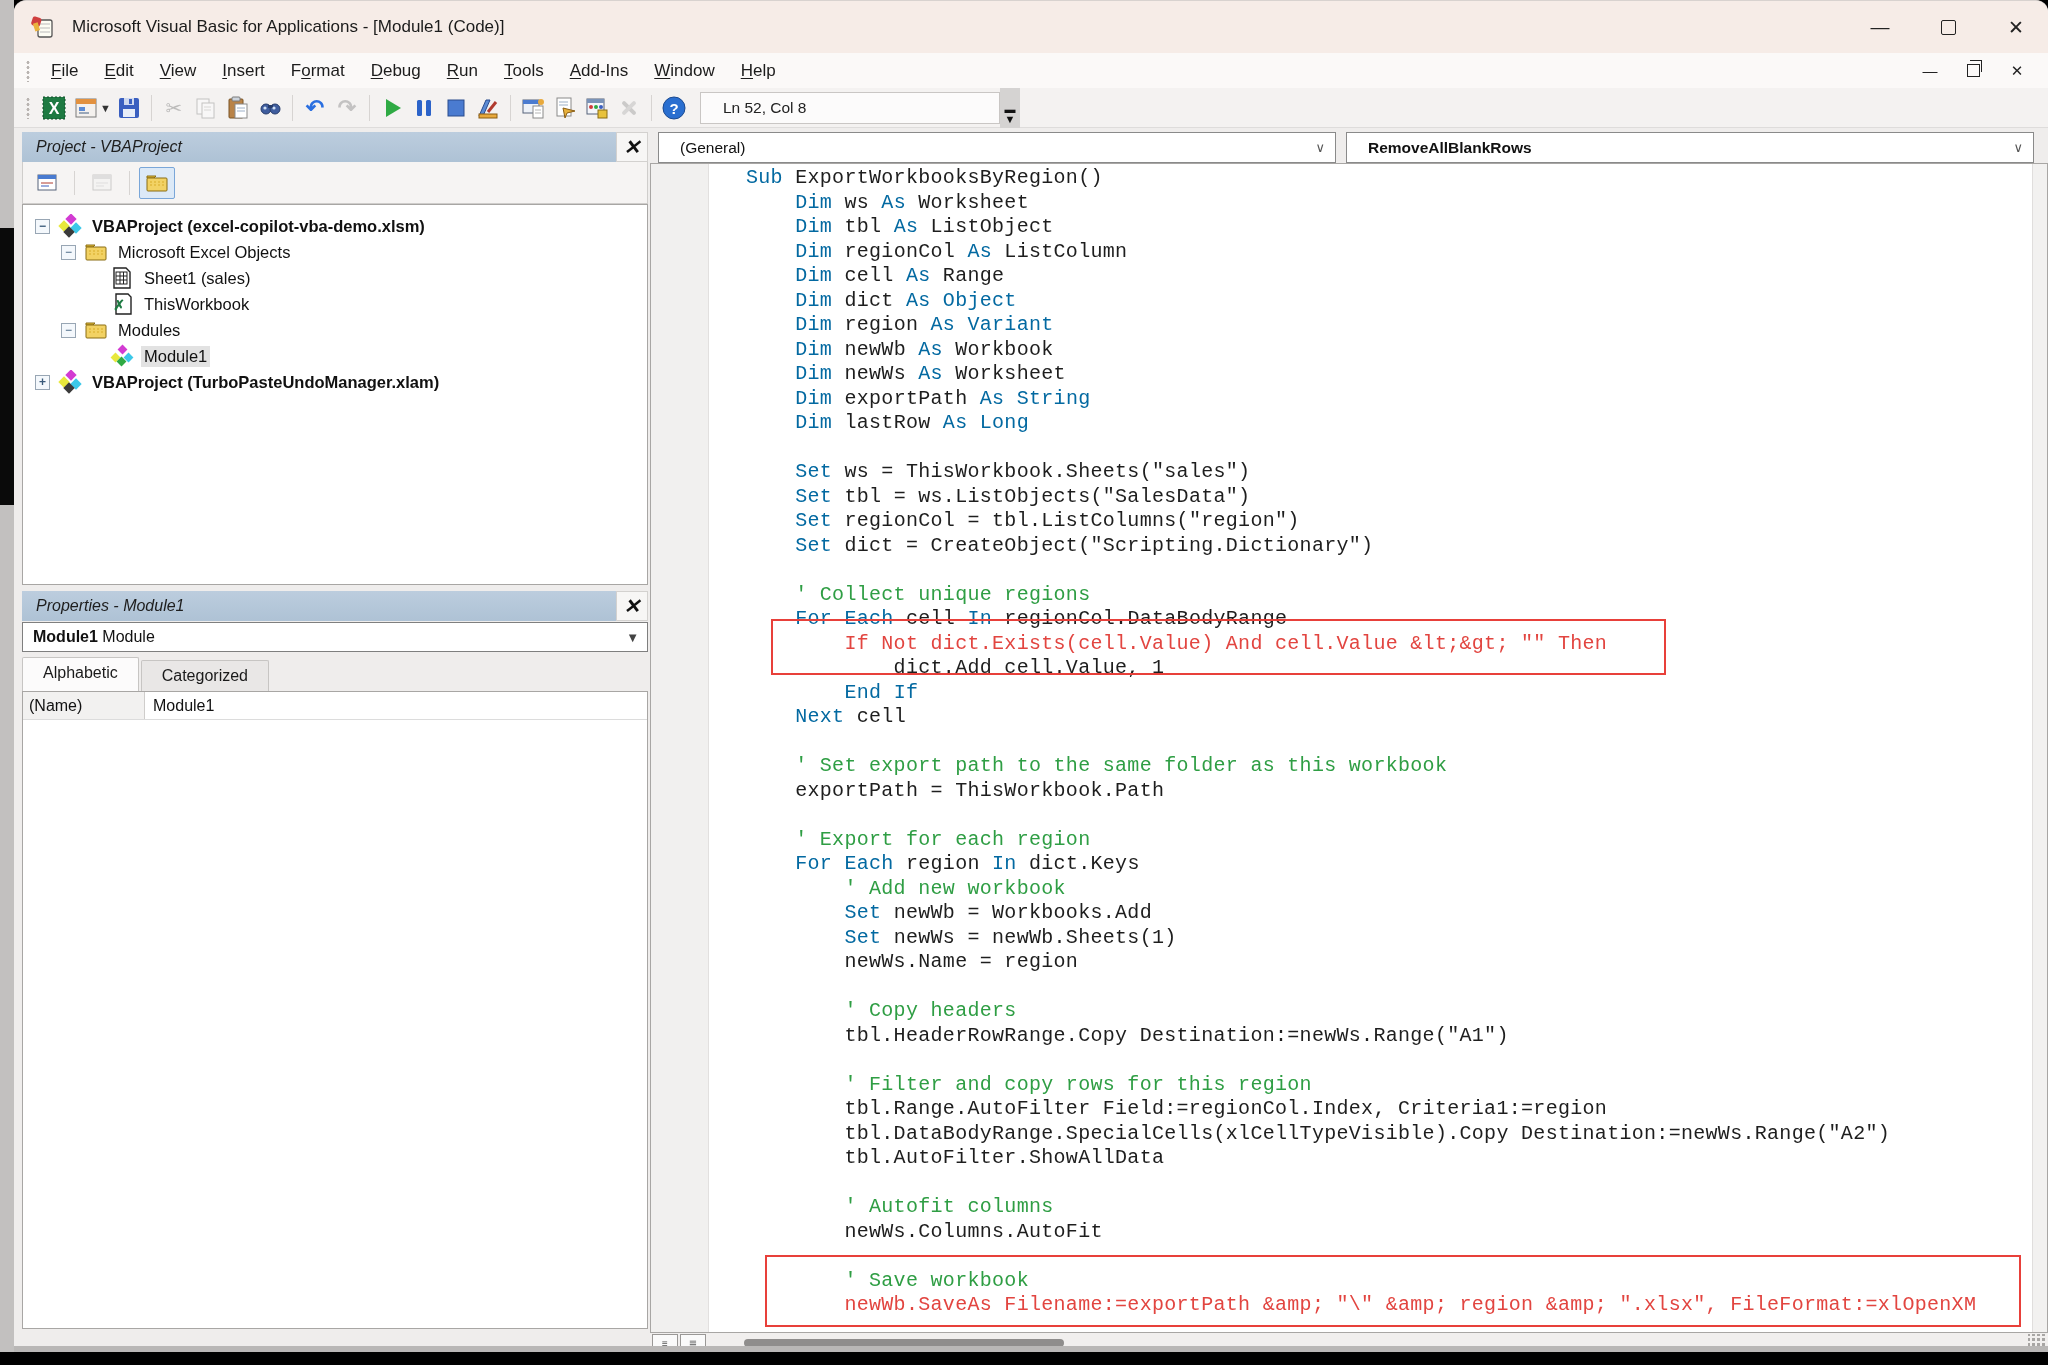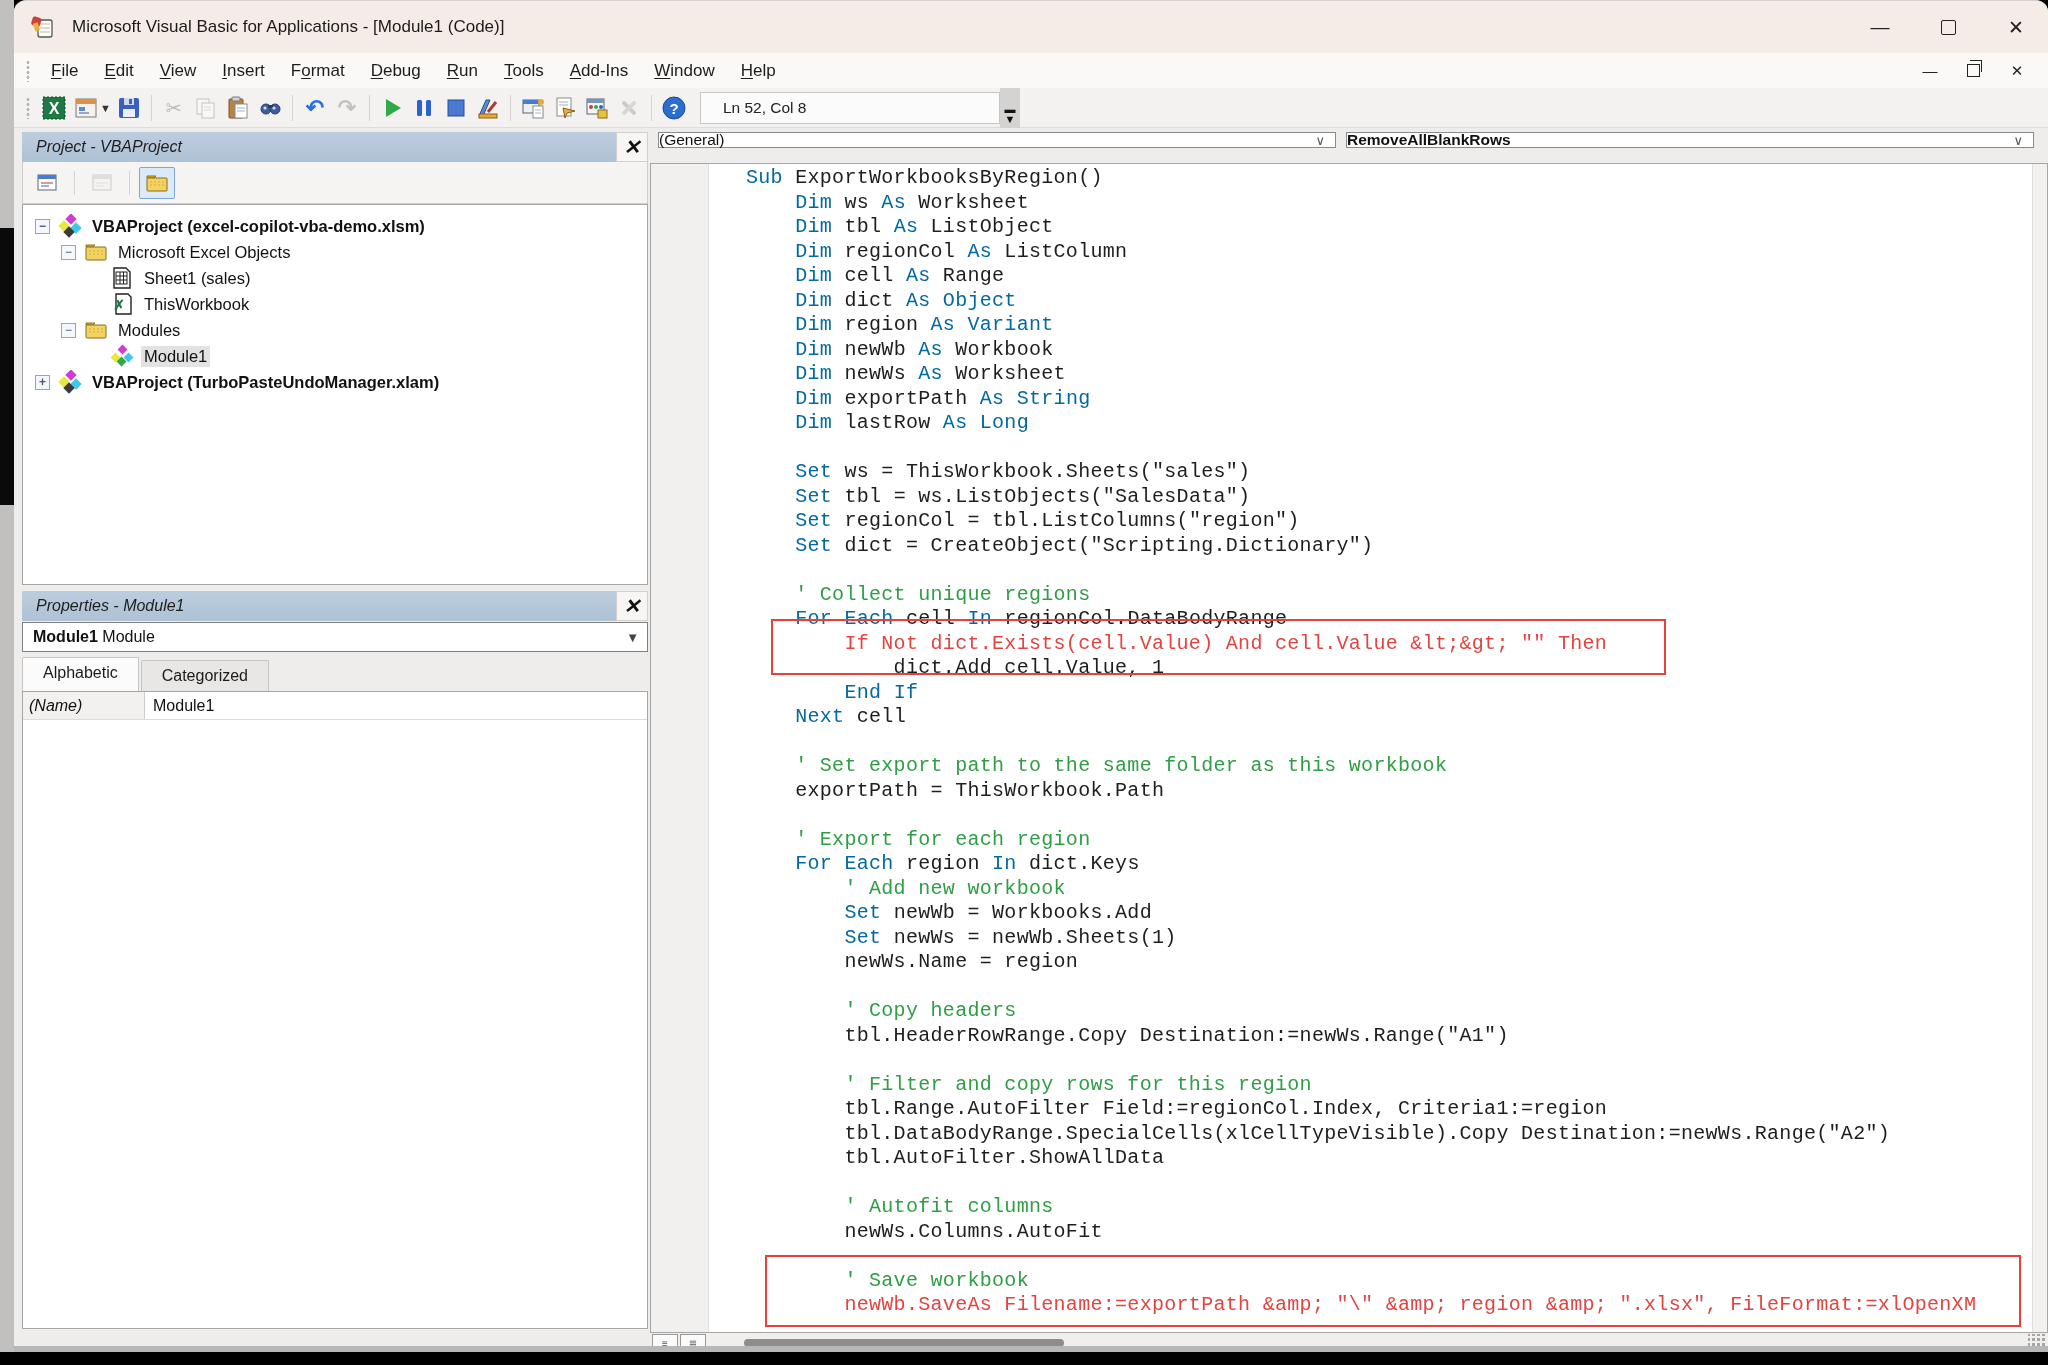--- a/index.html
+++ b/index.html
@@ -60,26 +60,26 @@
 
   #properties-header { top:590px; }
   #prop-combo { position:absolute; left:8px; top:621px; width:626px; height:30px; background:#fff; border:1px solid #7f7f7f; display:flex; align-items:center; padding-left:10px; font-size:16px; color:#111; }
   #prop-combo .obj-name { font-weight:bold; }
   #prop-combo .dd { position:absolute; right:8px; font-size:13px; color:#444; }
   #prop-tabs { position:absolute; left:8px; top:652px; width:626px; height:38px; display:flex; align-items:flex-end; background:#efedec; }
   .tab { font-size:16px; color:#1a1a1a; padding:6px 20px; border:1px solid #c7c5c3; border-bottom:none; background:#e9e7e6; margin-right:2px; border-radius:2px 2px 0 0; }
   .tab.active { background:#fcfbfb; height:34px; position:relative; z-index:2; }
   #prop-grid { position:absolute; left:8px; top:690px; width:626px; height:638px; background:#fff; border:1px solid #a8a6a4; }
   .prop-row { height:28px; display:flex; border-bottom:1px solid #dcdcdc; font-size:16px; }
-  .prop-name { width:122px; background:#f2f1f0; border-right:1px solid #cfcdcb; display:flex; align-items:center; padding-left:6px; color:#111;font-style:italic; }
+  .prop-name { width:122px; background:#f2f1f0; border-right:1px solid #cfcdcb; display:flex; align-items:center; padding-left:6px; color:#111; }
   .prop-val { flex:1; display:flex; align-items:center; padding-left:8px; color:#111; }
 
   
   #code-combos { position:absolute; left:636px; top:131px; width:1398px; height:30px; }
-  .combo { position:absolute; top:0; height:16px; background:#fff; border:1px solid #8a8a8a; display:flex; align-items:center; padding-left:0; font-size:15.5px; color:#111; }
+  .combo { position:absolute; top:0; height:31px; background:#fff; border:1px solid #8a8a8a; display:flex; align-items:center; padding-left:21px; font-size:15.5px; color:#111; }
   #combo-general { left:8px; width:678px; }
   #combo-proc { left:696px; width:688px; font-weight:bold; }
   .combo .dd { position:absolute; right:10px; font-size:13px; color:#555; font-weight:normal; }
   #code-area { position:absolute; left:636px; top:162px; width:1398px; height:1170px; background:#fff; border:1px solid #a8a6a4; overflow:hidden; }
   #code-margin { position:absolute; left:0; top:0; width:58px; height:100%; background:#f1f0ef; border-right:1px solid #e2e0df; }
   #code-pre { position:absolute; left:95px; top:2px; font-family:"Liberation Mono", monospace; font-size:20px; line-height:24.5px; letter-spacing:0.3px; white-space:pre; }
   .code-line { height:24.5px; }
   .kw { color:#0369a1; } .tx { color:#1e1e1e; } .cm { color:#2f9e44; } .rd { color:#e24540; }
   .redbox { position:absolute; border:2.5px solid #e8403a; background:transparent; z-index:3; pointer-events:none; }
   #redbox-1 { left:120px; top:455px; width:895px; height:56px; }

